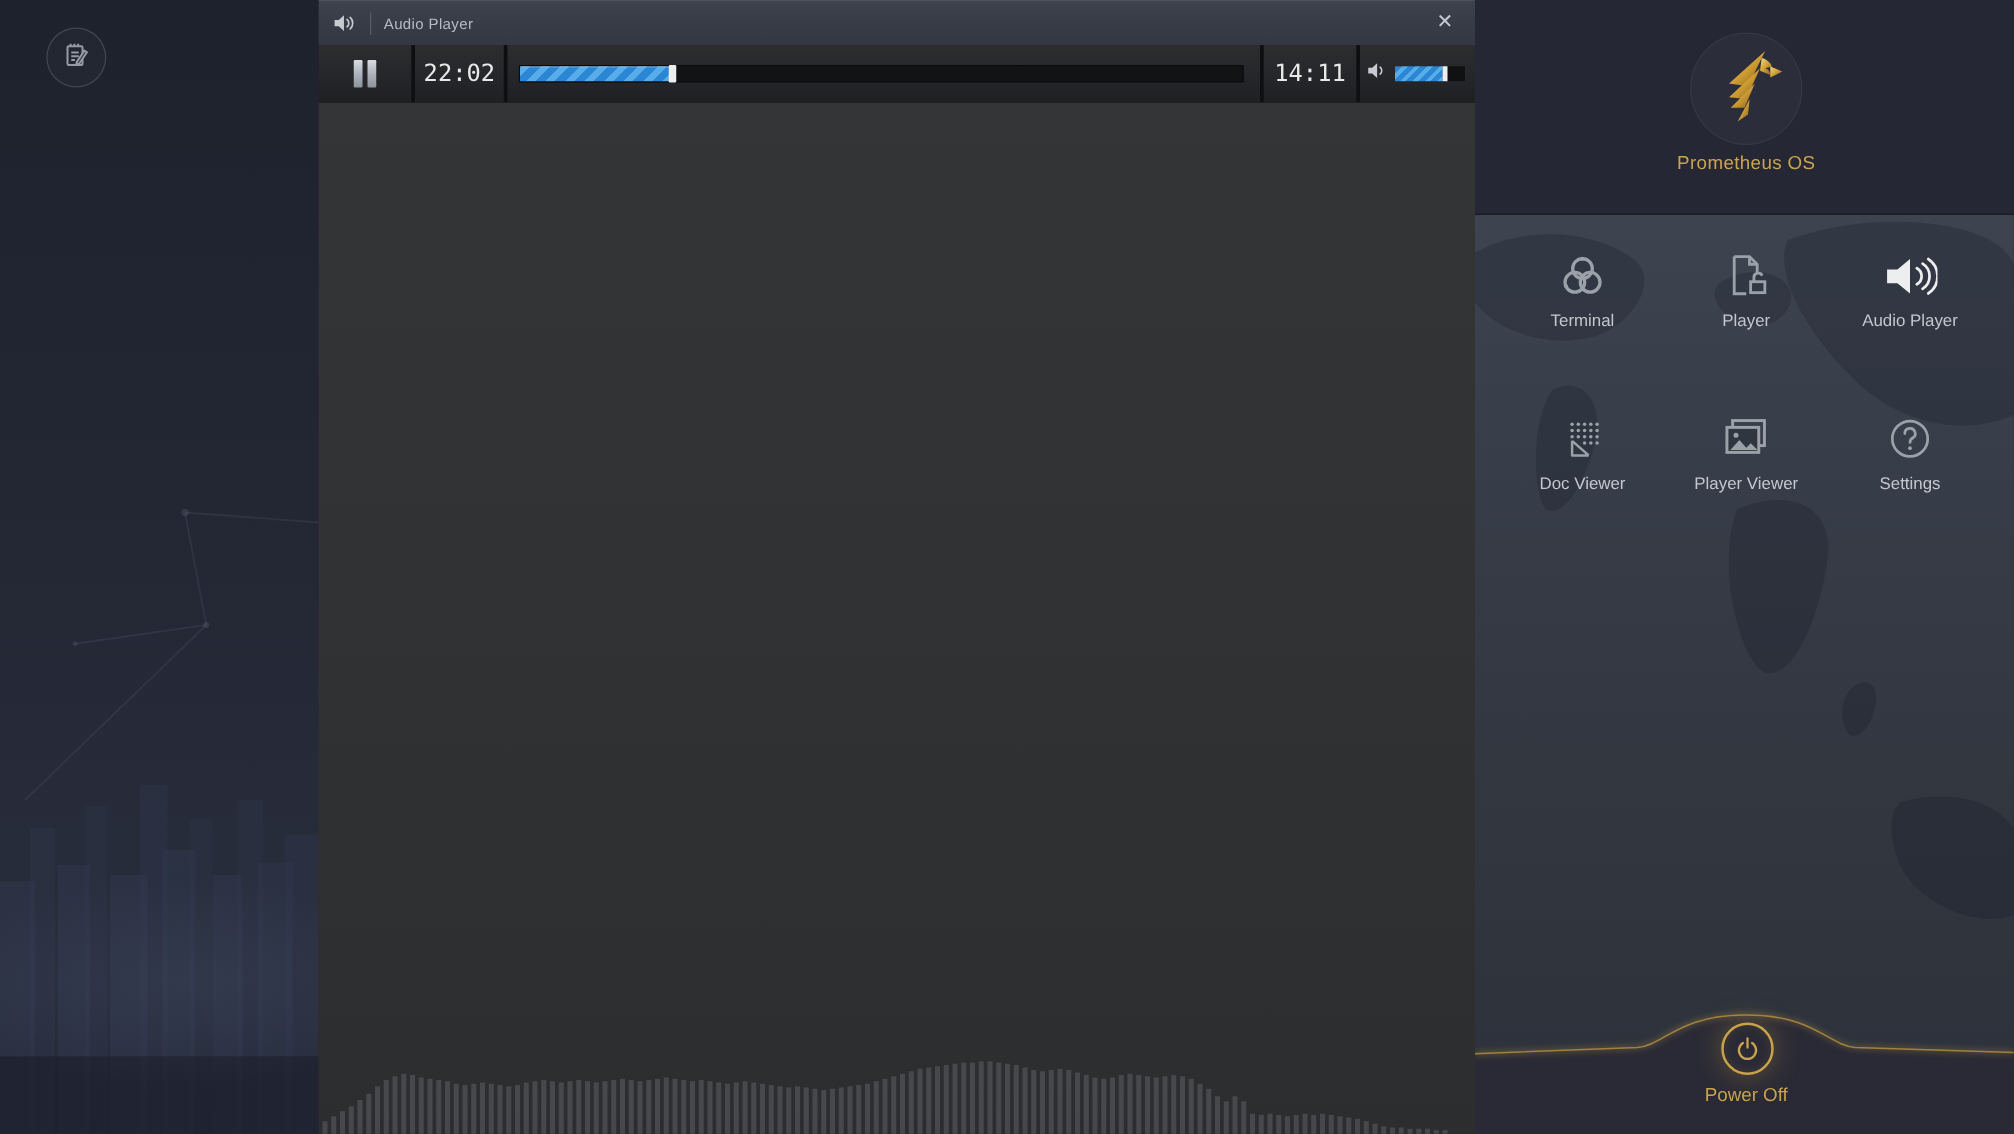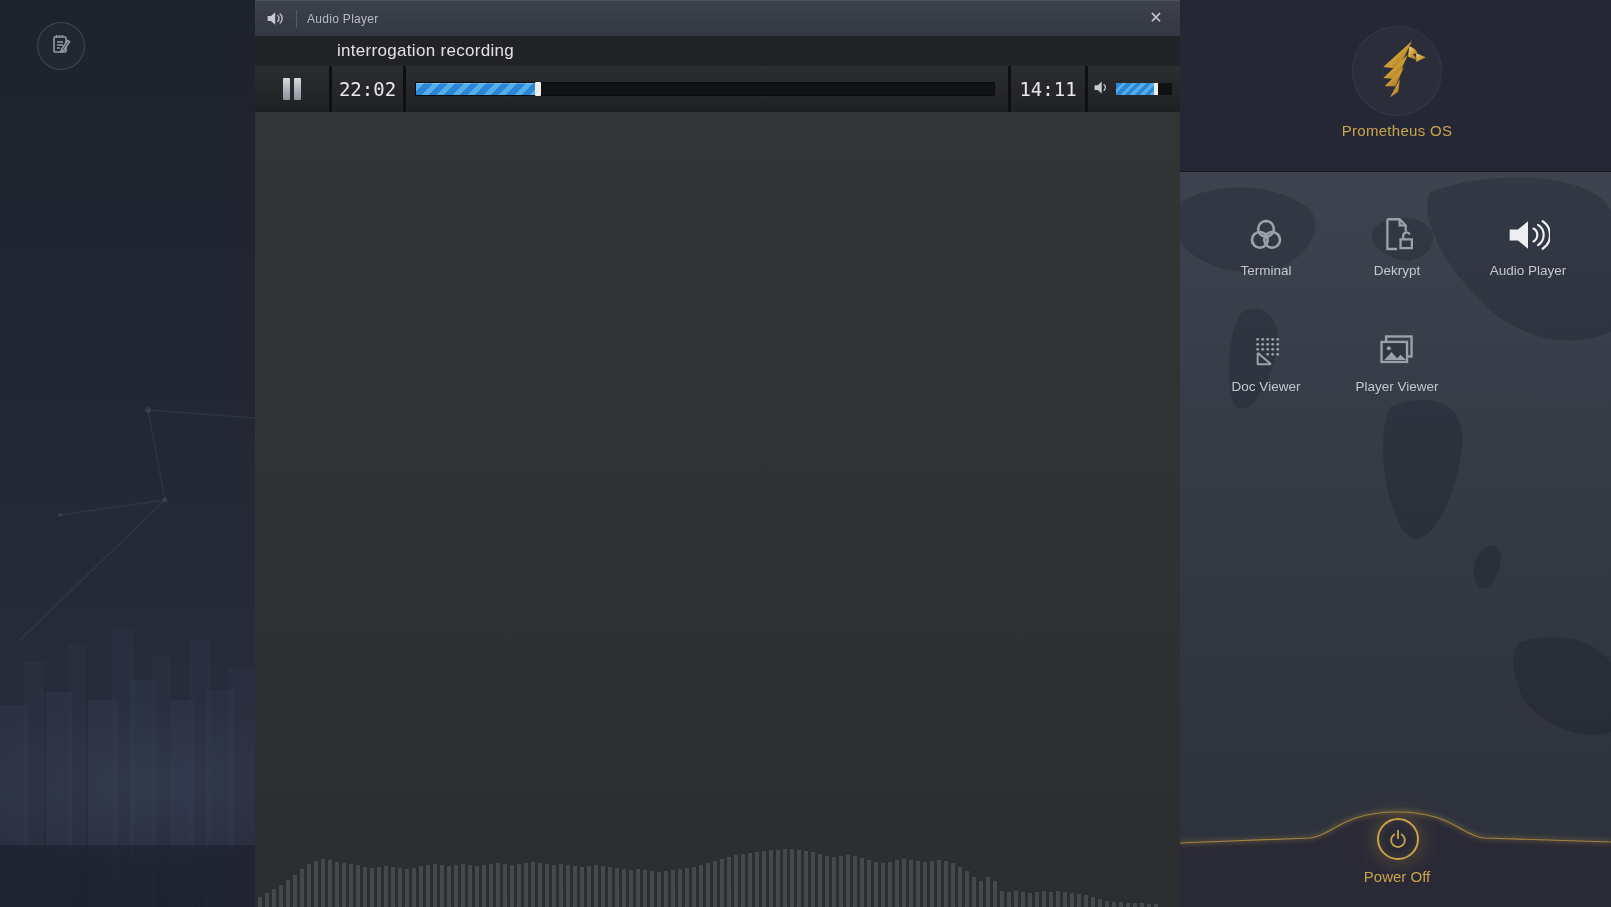--- a/index.html
+++ b/index.html
@@ -65,21 +65,21 @@
   .logo-circle { position:absolute; left:172px; top:26px; width:90px; height:90px; border-radius:50%;
                  background:#2c2d3b; border:1px solid rgba(255,255,255,.05);
                  display:flex; align-items:center; justify-content:center; }
   .os-name { position:absolute; left:0; top:122px; width:434px; text-align:center;
              color:#c9a54e; font-size:15px; letter-spacing:.3px; }
   .sb-map { position:relative; height:735px;
             background:linear-gradient(180deg,#3e444f 0%,#373d48 30%,#31363f 65%,#2d313b 100%); }
   .sb-map > svg.map { position:absolute; left:0; top:0; }
 
   .apps-row { position:absolute; left:26px; width:382px; display:flex; }
-  .row1 { top:40px;justify-content:flex-end; } .row2 { top:156px; }
+  .row1 { top:26px;justify-content:flex-end; } .row2 { top:156px; }
   .app-item { width:120px; display:flex; flex-direction:column; align-items:center; cursor:pointer; }
   .app-item + .app-item { margin-left:11px; }
   .app-icon { width:46px; height:46px; display:flex; align-items:center; justify-content:center; }
   .app-icon svg { stroke:#9ba1a9; fill:none; }
   .app-item.active .app-icon svg { stroke:#eceef0; }
   .app-label { margin-top:5px; font-size:13.5px; color:#c3c7cd; white-space:nowrap; }
 
   .power-svg { position:absolute; left:0; bottom:0; }
   .power-btn { position:absolute; left:197px; top:646px; width:42px; height:42px; border-radius:50%;
                border:2px solid #c9a24a; display:flex; align-items:center; justify-content:center;
@@ -136,23 +136,20 @@
       <svg width="20" height="15" viewBox="0 0 24 18">
         <path d="M2 6 h4 l5 -4.5 v15 L6 12 H2 Z" fill="#c7cbd1"></path>
         <path d="M14 5.5 a4.5 4.5 0 0 1 0 7 M17 3.5 a7.5 7.5 0 0 1 0 11" stroke="#c7cbd1" fill="none" stroke-width="1.6" stroke-linecap="round"></path>
       </svg>
     </span>
     <span class="tb-sep"></span>
     <span class="tb-title">Audio Player</span>
     <span class="tb-close">✕</span>
   </div>
 
-  <div class="trackbar">
-    <span class="track-title">interrogation recording</span>
-  </div>
 
   <div class="controls">
     <div class="panel p-pause">
       <span class="pause-bar"></span>
       <span class="pause-bar"></span>
     </div>
     <div class="panel p-time">
       <span class="time-text">22:02</span>
     </div>
     <div class="panel p-progress">
@@ -363,21 +360,21 @@
       </div>
       <div class="app-item">
         <div class="app-icon">
           <svg width="42" height="42" viewBox="0 0 48 48" stroke-width="2.6">
             <path d="M13 6 H27 L34 13 V20 M13 6 V40 H24"></path>
             <path d="M27 6 V13 H34"></path>
             <rect x="28" y="29" width="13" height="10"></rect>
             <path d="M31 29 V25 a4 4 0 0 1 7.6 -1.6"></path>
           </svg>
         </div>
-        <div class="app-label">Dekrypt</div>
+        <div class="app-label">Player</div>
       </div>
       <div class="app-item active">
         <div class="app-icon">
           <svg width="44" height="40" viewBox="0 0 48 42" stroke-width="2.4" stroke-linecap="round">
             <path d="M4 15 h9 l11 -9 v30 l-11 -9 H4 Z" fill="#eceef0" stroke="none"></path>
             <path d="M30 14 a8 8 0 0 1 0 14 M35 10 a13 13 0 0 1 0 22 M40 6 a18 18 0 0 1 0 30"></path>
           </svg>
         </div>
         <div class="app-label">Audio Player</div>
       </div>
@@ -416,20 +413,30 @@
         <div class="app-icon">
           <svg width="44" height="40" viewBox="0 0 48 44" stroke-width="2.6">
             <rect x="12" y="6" width="28" height="22"></rect>
             <rect x="7" y="12" width="28" height="22" fill="#30363f"></rect>
             <circle cx="15" cy="19" r="2.2" fill="#9ba1a9" stroke="none"></circle>
             <path d="M10 31 l8 -9 6 7 4 -4 6 6" fill="#9ba1a9" stroke="none" transform="translate(0,1)"></path>
           </svg>
         </div>
         <div class="app-label">Player Viewer</div>
       </div>
+      <div class="app-item">
+        <div class="app-icon">
+          <svg width="40" height="40" viewBox="0 0 48 48" stroke-width="2.6">
+            <circle cx="24" cy="24" r="17"></circle>
+            <path d="M19 19 a5 5 0 1 1 7.5 4.3 c-2 1.2 -2.5 2.2 -2.5 4.2" stroke-linecap="round"></path>
+            <circle cx="24" cy="33" r="1.8" fill="#9ba1a9" stroke="none"></circle>
+          </svg>
+        </div>
+        <div class="app-label">Settings</div>
+      </div>
     </div>
 
     <svg class="power-svg" width="431" height="127" viewBox="0 0 431 127">
       <defs>
         <filter id="glow" x="-20%" y="-60%" width="140%" height="260%">
           <feGaussianBlur stdDeviation="2.4"></feGaussianBlur>
         </filter>
       </defs>
       <path d="M0 63 L130 58 C152 56 162 32 217 32 C272 32 282 56 304 58 L431 62 L431 127 L0 127 Z" fill="#2a2a36"></path>
       <path d="M0 63 L130 58 C152 56 162 32 217 32 C272 32 282 56 304 58 L431 62" fill="none" stroke="#c9a24a" stroke-width="2" opacity=".55" filter="url(#glow)"></path>

